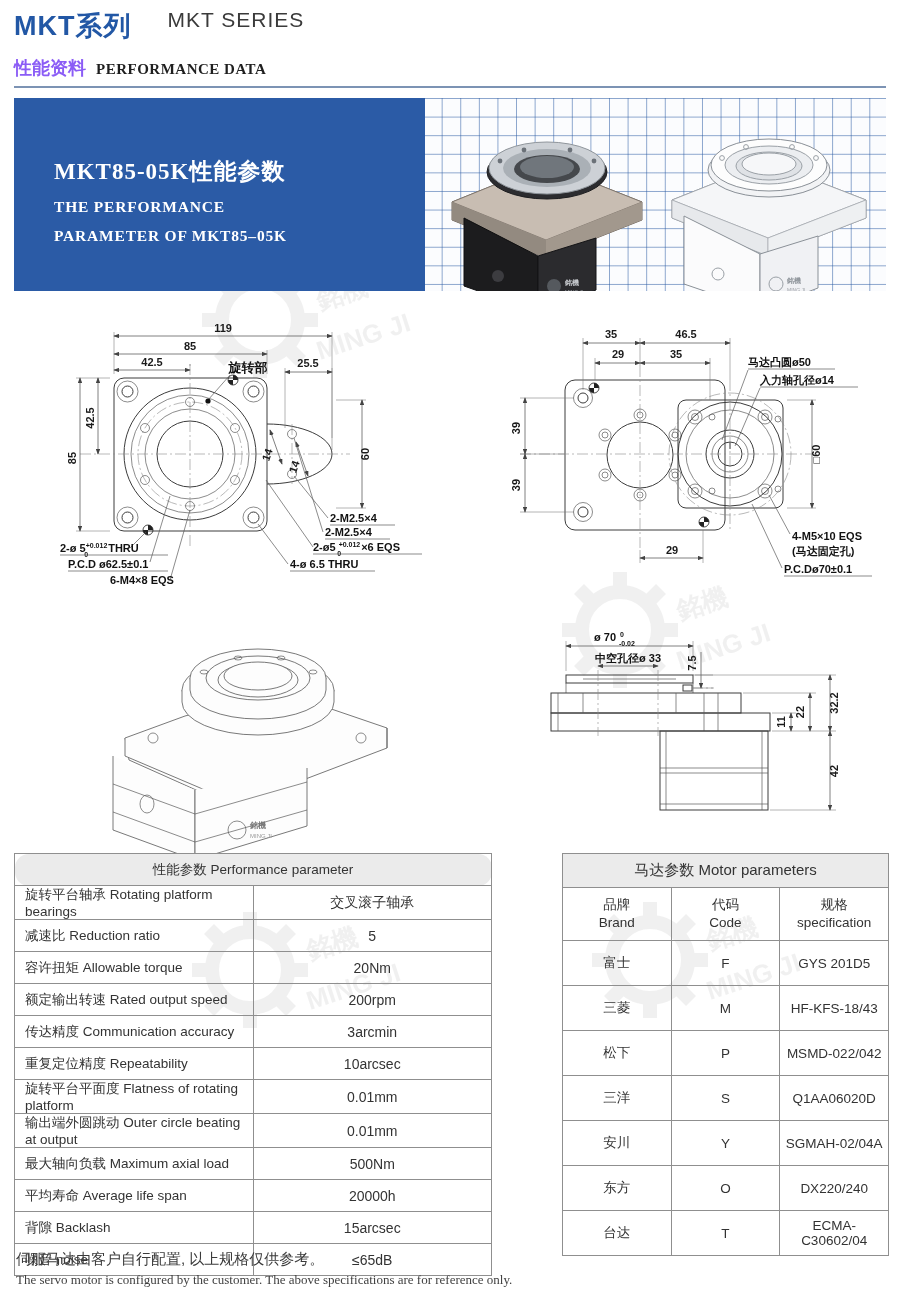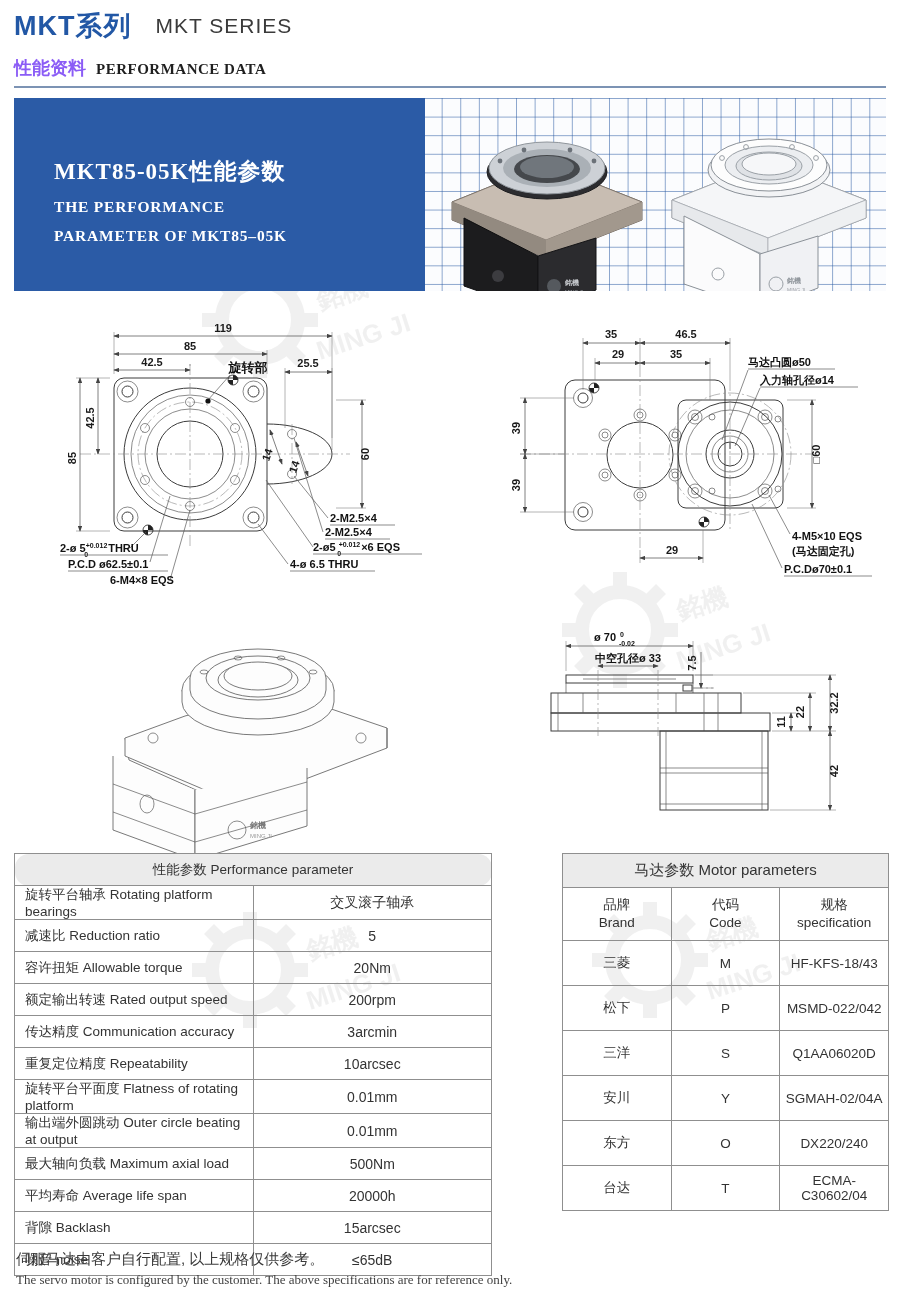--- a/index.html
+++ b/index.html
@@ -1,21 +1,21 @@
 <!DOCTYPE html>
 <html><head>
 <meta charset="utf-8">
 <style>
   html,body{margin:0;padding:0;background:#fff;}
   #page{position:relative;width:900px;height:1306px;background:#fff;overflow:hidden;
         font-family:"Liberation Sans",sans-serif;color:#2b2b2b;}
   .abs{position:absolute;}
 
   
-  .title-row{left:14px;top:8px;display:flex;align-items:center;gap:24px;}
+  .title-row{left:14px;top:8px;display:flex;align-items:flex-start;gap:36px;}
   .title-zh{font-size:27px;font-weight:bold;color:#2257a5;letter-spacing:1px;}
   .title-en{font-size:21px;color:#3a3a3a;letter-spacing:1px;}
   .section-row{left:14px;top:56px;display:flex;align-items:baseline;gap:10px;
                font-family:"Liberation Serif",serif;}
   .section-zh{font-size:18px;font-weight:bold;color:#8b5cf6;}
   .section-en{font-size:15px;font-weight:bold;color:#1f1f1f;letter-spacing:.5px;}
   .section-rule{left:14px;top:86px;width:872px;height:2px;background:#7c93b4;}
 
   
   .banner{left:14px;top:98px;width:872px;height:193px;background:#fbfcfe;overflow:hidden;}
@@ -558,20 +558,25 @@
       <td style="width:27%">
             <div>代码</div>
             <div>Code</div>
           </td>
       <td style="width:45%">
             <div>规格</div>
             <div>specification</div>
           </td>
     </tr>
     <tr class="mrow">
+          <td>富士</td>
+          <td>F</td>
+          <td>GYS 201D5</td>
+        </tr>
+    <tr class="mrow">
           <td>三菱</td>
           <td>M</td>
           <td>HF-KFS-18/43</td>
         </tr>
     <tr class="mrow">
           <td>松下</td>
           <td>P</td>
           <td>MSMD-022/042</td>
         </tr>
     <tr class="mrow">

